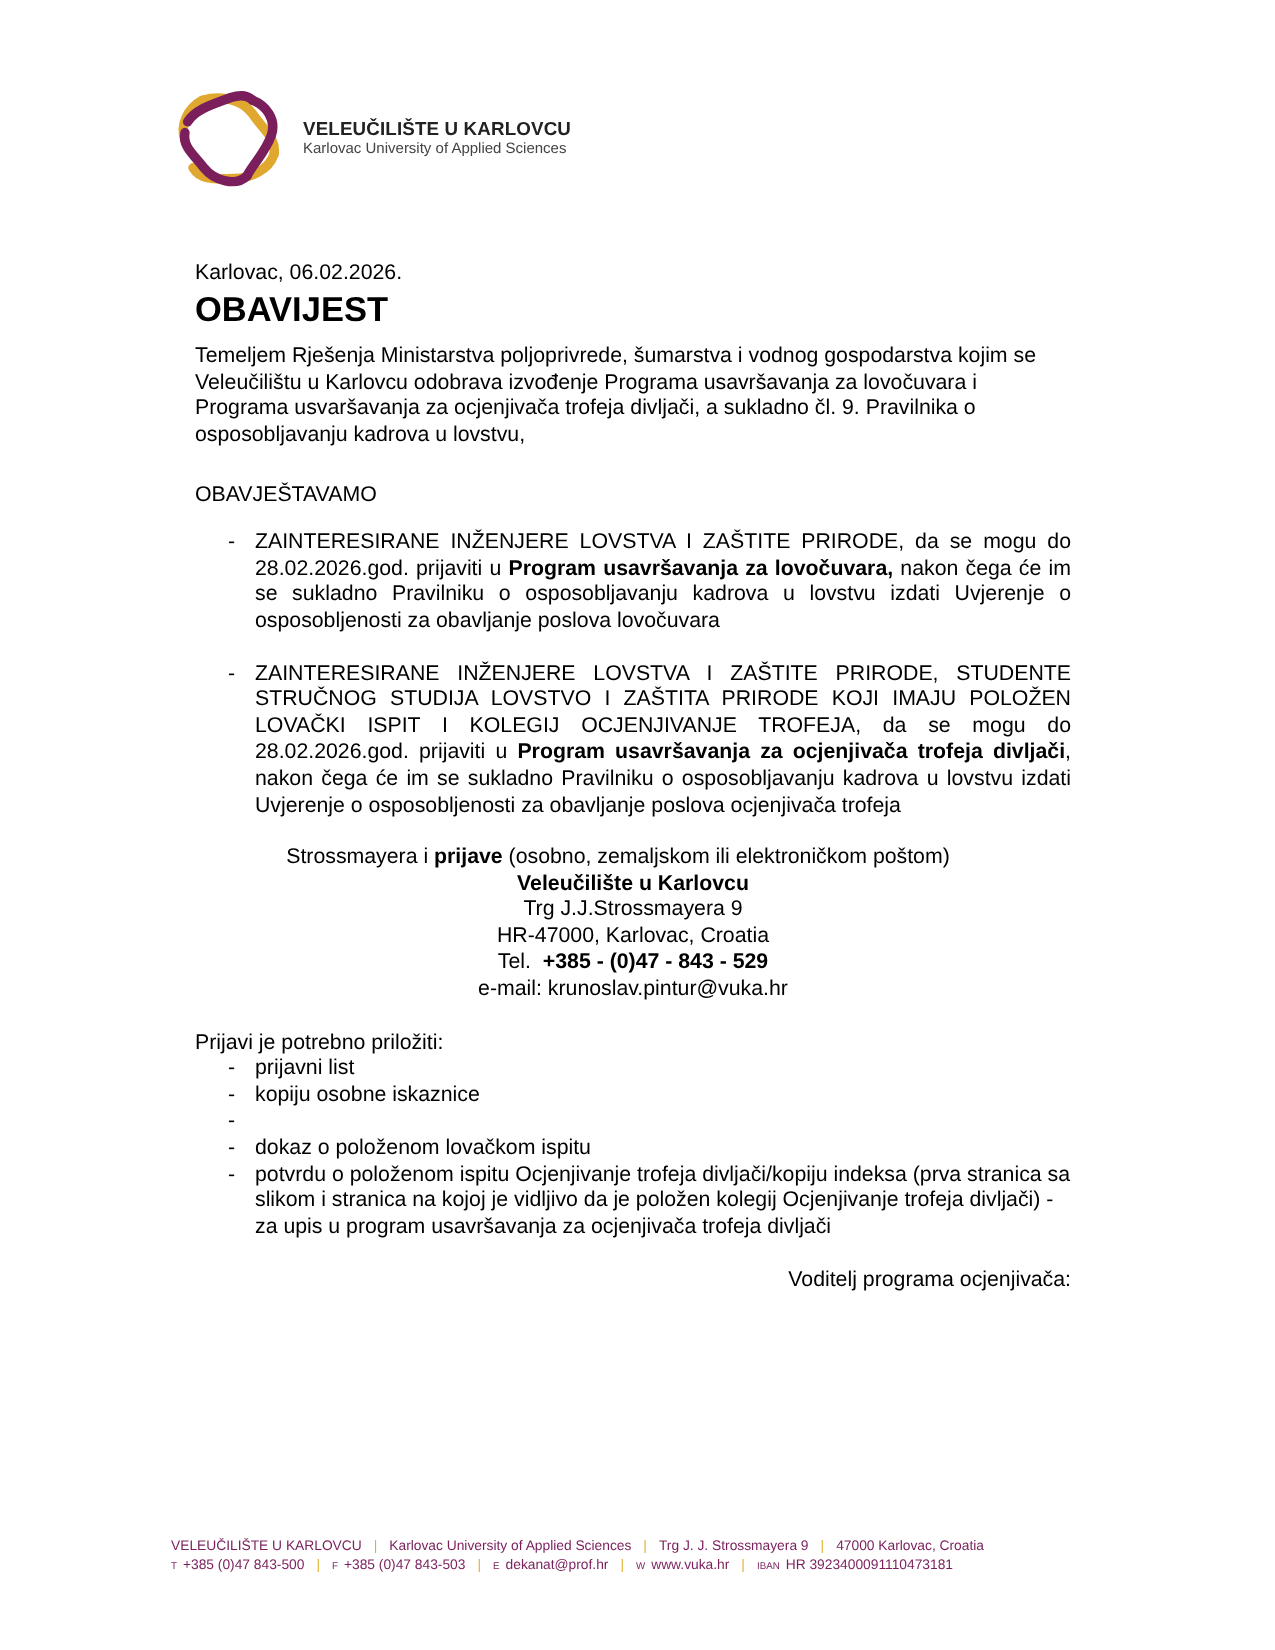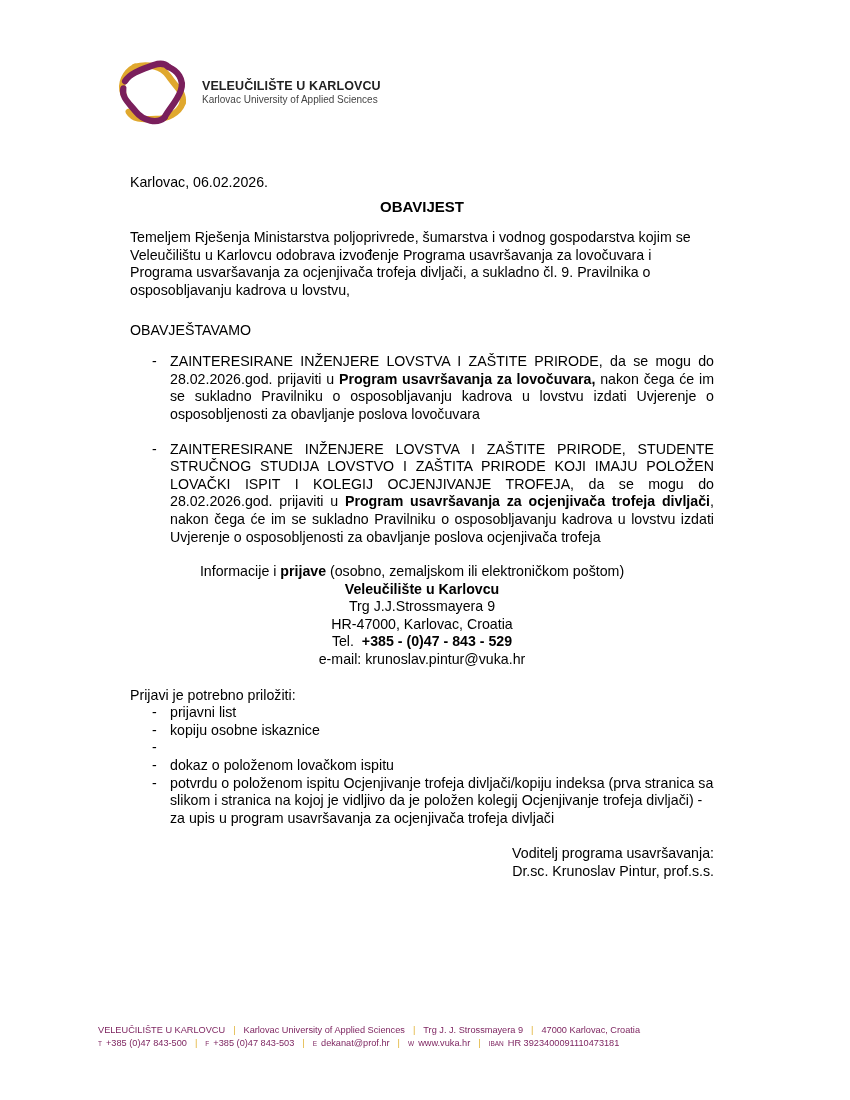--- a/index.html
+++ b/index.html
@@ -4,35 +4,35 @@
 <style>
   html, body { margin: 0; padding: 0; background: #ffffff; }
   body { width: 850px; height: 1100px; position: relative; overflow: hidden; font-family: "Liberation Sans", sans-serif; color: #000; }
   .header { position: absolute; left: 112px; top: 56px; display: flex; align-items: center; }
   .logo { width: 82px; height: 72px; }
   .brand { margin-left: 8px; }
   .brand-name { font-size: 12.5px; font-weight: bold; letter-spacing: 0.1px; color: #222; }
   .brand-sub { font-size: 10px; color: #444; margin-top: 1px; }
   .content { position: absolute; left: 130px; top: 174px; width: 584px; font-size: 14.2px; line-height: 17.6px; }
   .date { margin: 0; }
-  .title { text-align: center; font-weight: bold; font-size: 15px; margin: 6px 0 14px 0; }
+  .title { font-weight: bold; font-size: 23px; margin: 6px 0 14px 0; }
   .intro { margin: 0; }
   .subhead { text-align: left; margin: 22px 0 14px 0; }
   .bullets { margin: 0; padding: 0; list-style: none; }
   .bullet { display: flex; text-align: justify; margin-bottom: 17px; }
   .dash { width: 40px; flex: none; padding-left: 22px; box-sizing: border-box; }
   .btext { flex: 1; }
   .contact { text-align: center; margin-top: 6px; }
   .contact .line1 { margin-left: -20px; }
   .reqs { margin-top: 18px; }
   .reqs ul { margin: 0; padding: 0; list-style: none; }
   .reqs li { display: flex; }
   .reqs .dash { width: 40px; padding-left: 22px; }
   .sign { text-align: right; margin-top: 18px; padding-right: 0px; }
-  .footer { position: absolute; left: 98px; top: 1024px; font-size: 9.2px; color: #7a1f5c; line-height: 13px; }
+  .footer { position: absolute; left: 114px; top: 1024px; font-size: 9.2px; color: #7a1f5c; line-height: 13px; }
   .footer .sep { color: #e0b030; margin: 0 8px; }
   .footer .lbl { font-size: 6.5px; margin-right: 4px; }
   b { font-weight: bold; }
 </style>
 </head>
 <body>
 
 <div class="header">
   <svg class="logo" viewBox="0 0 90 80">
     <g fill="none" stroke-width="7" stroke-linecap="round">
@@ -65,21 +65,21 @@
     </li>
     <li class="bullet">
       <span class="dash">-</span>
       <span class="btext">
         <span>ZAINTERESIRANE INŽENJERE LOVSTVA I ZAŠTITE PRIRODE, STUDENTE STRUČNOG STUDIJA LOVSTVO I ZAŠTITA PRIRODE KOJI IMAJU POLOŽEN LOVAČKI ISPIT I KOLEGIJ OCJENJIVANJE TROFEJA, da se mogu do 28.02.2026.god. prijaviti u </span><b>Program usavršavanja za ocjenjivača trofeja divljači</b><span>, nakon čega će im se sukladno Pravilniku o osposobljavanju kadrova u lovstvu izdati Uvjerenje o osposobljenosti za obavljanje poslova ocjenjivača trofeja</span>
       </span>
     </li>
   </ul>
 
   <div class="contact">
-    <div class="line1"><span>Informacije i </span><b>prijave</b><span> (osobno, zemaljskom ili elektroničkom poštom)</span></div>
+    <div class="line1"><span>Strossmayera i </span><b>prijave</b><span> (osobno, zemaljskom ili elektroničkom poštom)</span></div>
     <div><b>Veleučilište u Karlovcu</b></div>
     <div>Trg J.J.Strossmayera 9</div>
     <div>HR-47000, Karlovac, Croatia</div>
     <div><span style="white-space:pre">Tel.  </span><b>+385 - (0)47 - 843 - 529</b></div>
     <div><span style="white-space:pre">e-mail: </span><span>krunoslav.pintur@vuka.hr</span></div>
   </div>
 
   <div class="reqs">
     <div>Prijavi je potrebno priložiti:</div>
     <ul>
@@ -99,22 +99,21 @@
           <span>dokaz o položenom lovačkom ispitu</span>
         </li>
       <li>
           <span class="dash">-</span>
           <span>potvrdu o položenom ispitu Ocjenjivanje trofeja divljači/kopiju indeksa (prva stranica sa slikom i stranica na kojoj je vidljivo da je položen kolegij Ocjenjivanje trofeja divljači) - za upis u program usavršavanja za ocjenjivača trofeja divljači</span>
         </li>
     </ul>
   </div>
 
   <div class="sign">
-    <div>Voditelj programa usavršavanja:</div>
-    <div>Dr.sc. Krunoslav Pintur, prof.s.s.</div>
+    <div>Voditelj programa ocjenjivača:</div>
   </div>
 </div>
 
 <div class="footer">
   <div>
     <span>VELEUČILIŠTE U KARLOVCU</span><span class="sep">|</span><span>Karlovac University of Applied Sciences</span><span class="sep">|</span><span>Trg J. J. Strossmayera 9</span><span class="sep">|</span><span>47000 Karlovac, Croatia</span>
   </div>
   <div>
     <span class="lbl">T</span><span>+385 (0)47 843-500</span><span class="sep">|</span><span class="lbl">F</span><span>+385 (0)47 843-503</span><span class="sep">|</span><span class="lbl">E</span><span>dekanat@prof.hr</span><span class="sep">|</span><span class="lbl">W</span><span>www.vuka.hr</span><span class="sep">|</span><span class="lbl">IBAN</span><span>HR 3923400091110473181</span>
   </div>

